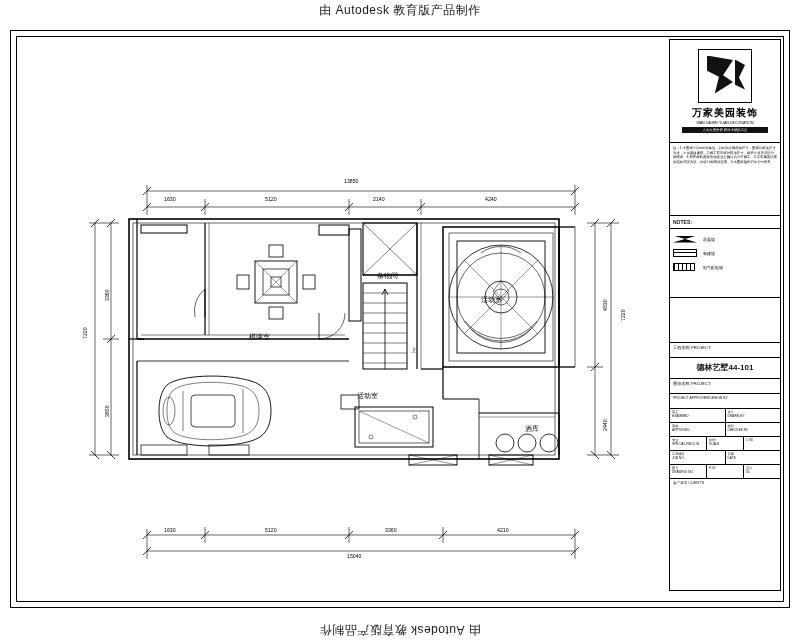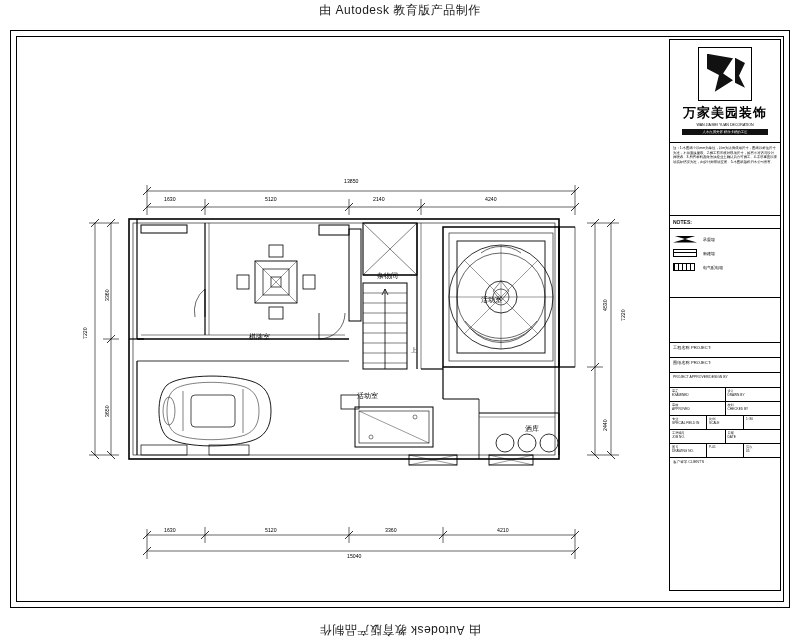--- a/index.html
+++ b/index.html
@@ -64,21 +64,21 @@
     content:"";position:absolute;left:8px;top:6px;
     width:26px;height:38px;background:#111;
     clip-path:polygon(0 0,100% 12%,62% 52%,100% 70%,30% 100%,46% 56%,0 40%);
   }
   .logo-mark:after{
     content:"";position:absolute;right:6px;top:10px;
     width:10px;height:30px;background:#111;
     clip-path:polygon(0 0,100% 18%,40% 60%,100% 100%,0 84%);
   }
   .logo-name{
-    margin-top:4px;font-size:13px;font-weight:bold;letter-spacing:1px;
+    margin-top:4px;font-size:10px;font-weight:bold;letter-spacing:1px;
     color:#000;
   }
   .logo-sub{font-size:3.6px;margin-top:2px;color:#000;text-align:center;}
   .logo-bar{
     margin-top:2px;width:86px;height:6px;background:#111;color:#fff;
     font-size:3.4px;display:flex;align-items:center;justify-content:center;
   }
   .tb-note{
     height:66px;border-bottom:1px solid #000;padding:3px;
     font-size:3.4px;line-height:1.35;overflow:hidden;color:#000;
@@ -317,20 +317,21 @@
         <span class="legend-sym">
             <span class="sym-c"></span>
           </span>
         <span>电气配电箱</span>
       </div>
     </div>
 
     <div class="tb-blank"></div>
 
     <div class="tb-row">工程名称 PROJECT:</div>
+    <div class="tb-row big">德林艺墅44-101</div>
     <div class="tb-row">图纸名称 PROJECT:</div>
 
     <div class="tb-row" style="font-size:3.4px;">PROJECT APPROVER/DESIGN BY</div>
 
     <div class="tb-grid">
       <div>
         <span class="lbl">审定</span>
         <span class="lbl">EXAMINED</span>
       </div>
       <div>

